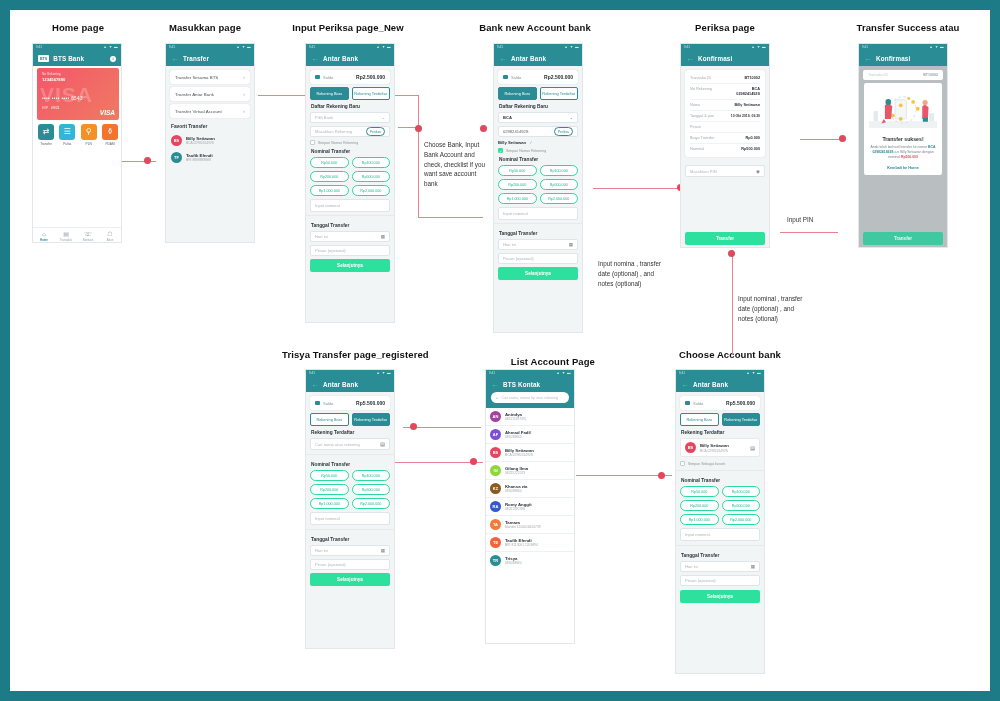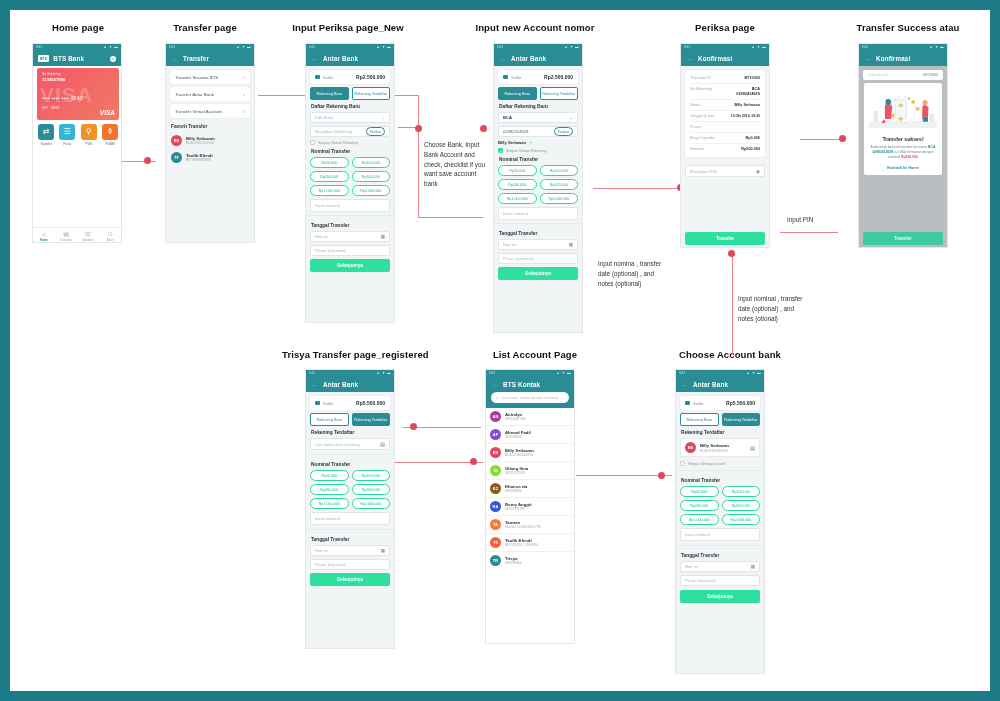--- a/index.html
+++ b/index.html
@@ -81,27 +81,27 @@
   .note{position:absolute;font-size:6.3px;color:#333;line-height:1.55;}
   .conn{position:absolute;background:#e8828f;}
   .dot{position:absolute;width:7px;height:7px;border-radius:50%;background:#e0485c;}
 </style>
 </head>
 <body>
 
 <div id="canvas">
 
   <div class="caption" style="left:18px;top:12px;width:100px;">Home page</div>
-  <div class="caption" style="left:145px;top:12px;width:100px;">Transfer page</div>
+  <div class="caption" style="left:145px;top:12px;width:100px;">Masukkan page</div>
   <div class="caption" style="left:278px;top:12px;width:120px;">Input Periksa page_New</div>
-  <div class="caption" style="left:465px;top:12px;width:120px;">Input new Account nomor</div>
+  <div class="caption" style="left:465px;top:12px;width:120px;">Bank new Account bank</div>
   <div class="caption" style="left:660px;top:12px;width:110px;">Periksa page</div>
   <div class="caption" style="left:828px;top:12px;width:140px;">Transfer Success atau</div>
   <div class="caption" style="left:272px;top:339px;width:140px;">Trisya Transfer page_registered</div>
-  <div class="caption" style="left:465px;top:339px;width:120px;">List Account Page</div>
+  <div class="caption" style="left:465px;top:346px;width:120px;text-align:right;">List Account Page</div>
   <div class="caption" style="left:655px;top:339px;width:130px;">Choose Account bank</div>
 
   <div class="conn" style="left:34px;top:151px;width:112px;height:1px;"></div>
   <div class="conn" style="left:34px;top:114px;width:1px;height:38px;"></div>
   <div class="dot" style="left:134px;top:147px;"></div>
 
   <div class="conn" style="left:248px;top:85px;width:160px;height:1px;"></div>
   <div class="conn" style="left:408px;top:85px;width:1px;height:122px;"></div>
   <div class="conn" style="left:388px;top:117px;width:20px;height:1px;"></div>
   <div class="dot" style="left:405px;top:115px;"></div>

